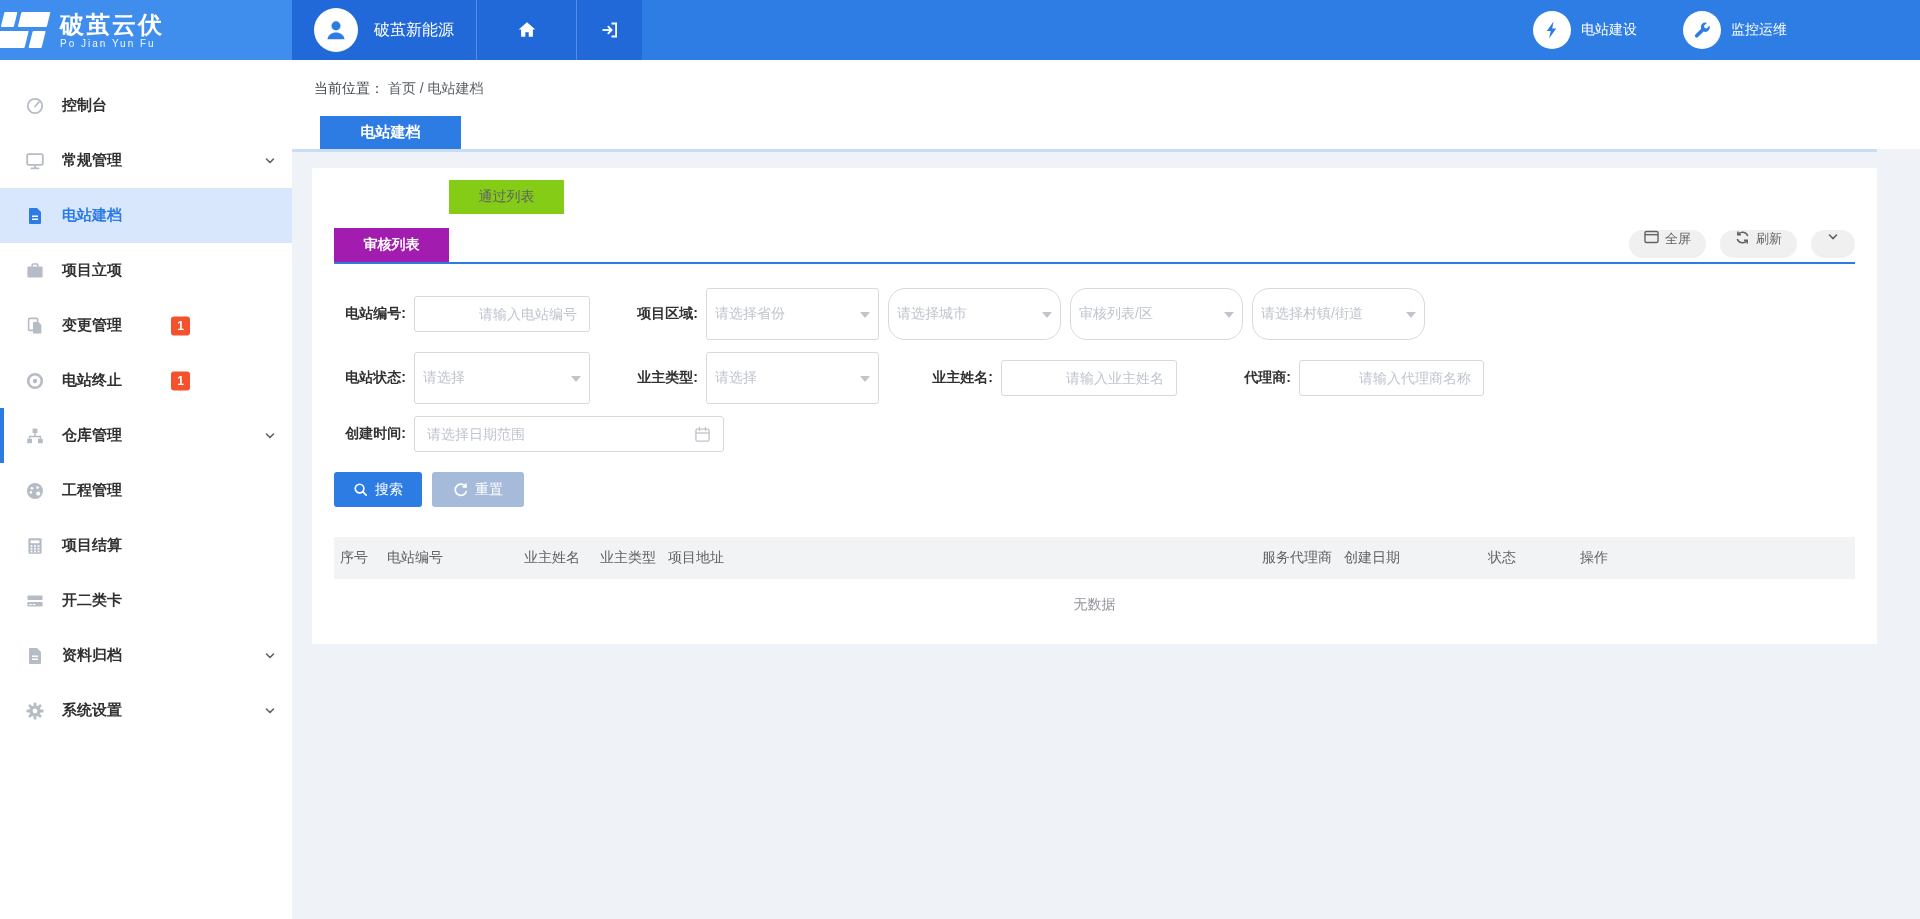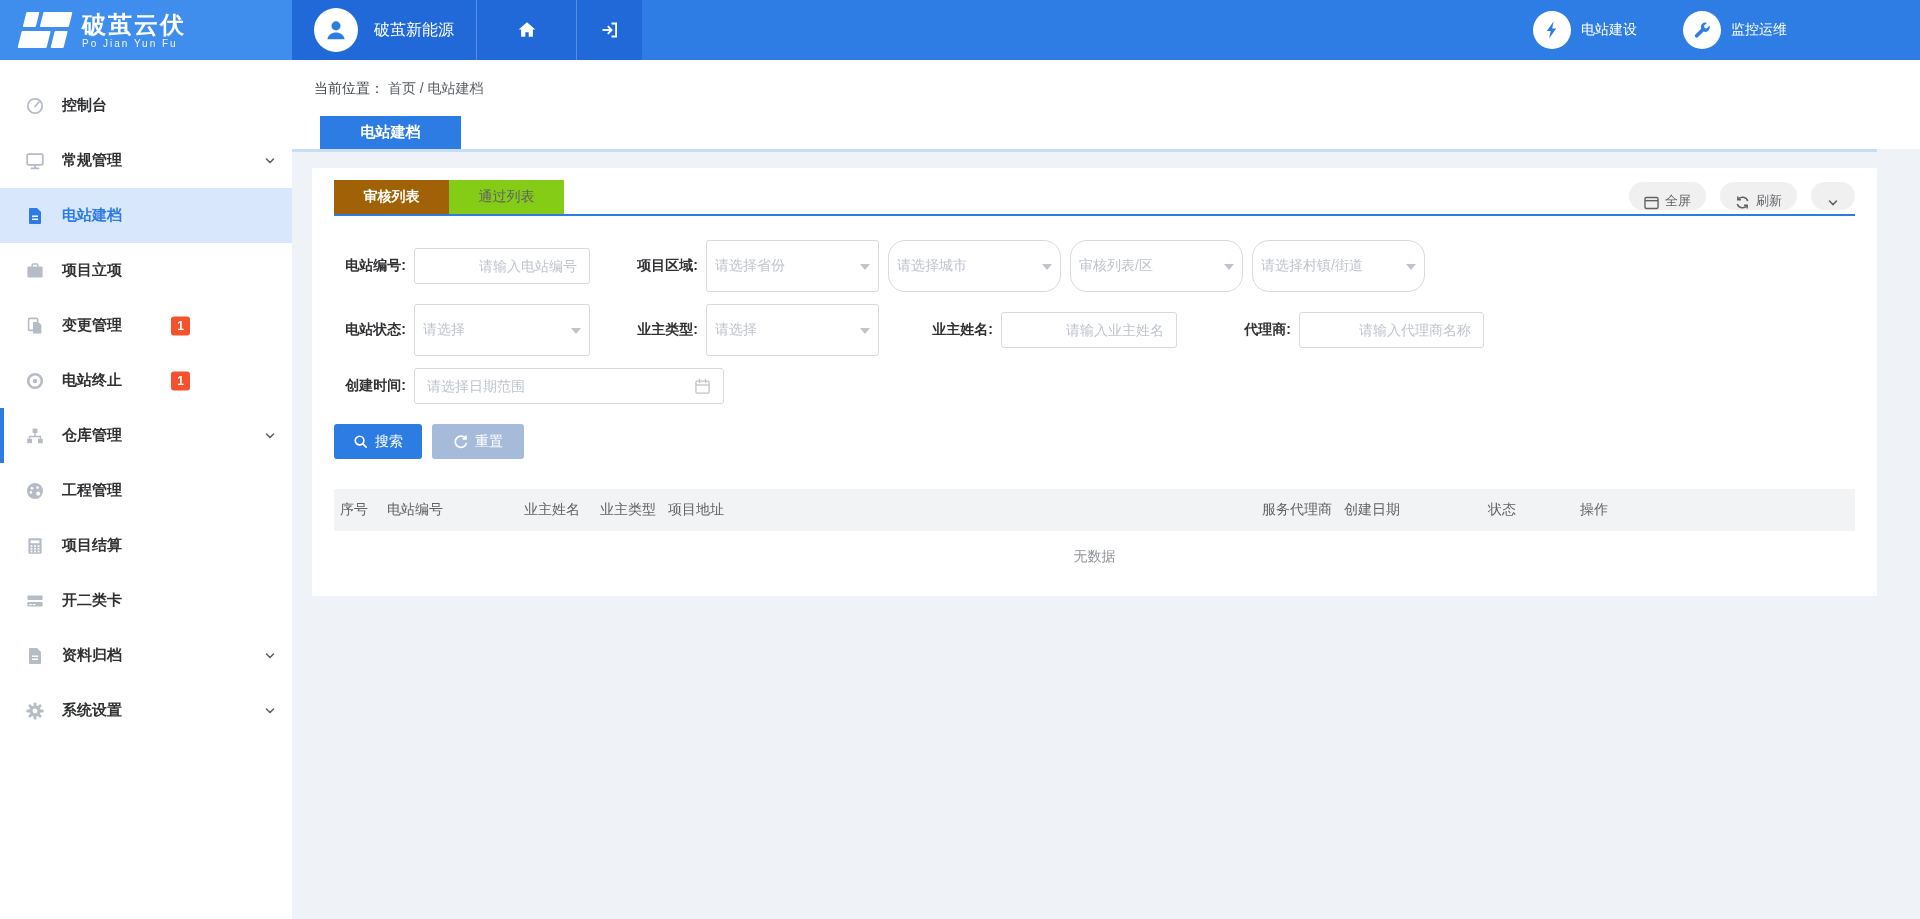--- a/index.html
+++ b/index.html
@@ -2,21 +2,21 @@
 <html><head>
 <meta charset="utf-8">
 <style>
   * { box-sizing: border-box; margin: 0; padding: 0; }
   html,body { width:1920px; height:919px; overflow:hidden;
     font-family:"Liberation Sans","DejaVu Sans",sans-serif; background:#eff2f6; }
   svg { display:block; }
 
   
   .header { height:60px; display:flex; background:#2e7de4; color:#fff; }
-  .logo { width:292px; background:#3f8ded; display:flex; align-items:center; padding-left:22px; gap:14px; }
+  .logo { width:292px; background:#3f8ded; display:flex; align-items:center; gap:14px; }
   .logomark { position:relative; width:46px; height:36px; transform:skewX(-14deg); flex:none; }
   .lm { position:absolute; background:#fff; border-radius:1px; }
   .lm.a{left:0;top:0;width:13px;height:15px}.lm.b{left:17px;top:0;width:29px;height:15px}
   .lm.c{left:0;top:19px;width:29px;height:17px}.lm.d{left:33px;top:19px;width:13px;height:17px}
   .brandtext .cn { font-size:24px; font-weight:700; letter-spacing:2px; line-height:26px; }
   .brandtext .en { font-size:10px; letter-spacing:2px; opacity:.92; }
   .hband { display:flex; background:#2169d8; }
   .huser { display:flex; align-items:center; gap:16px; padding:0 22px; cursor:pointer; }
   .avatar { width:44px; height:44px; border-radius:50%; background:#fff; display:flex; align-items:center; justify-content:center; }
   .hname { font-size:16px; }
@@ -51,25 +51,25 @@
   .crumb .pfx { color:#42464d; }
   .pagetab { position:absolute; bottom:0; left:28px; width:141px; height:33px; background:#2d7ce4;
     color:#fff; font-size:15px; font-weight:700; display:flex; align-items:center; justify-content:center; cursor:pointer; }
   .underline { height:3px; background:#c9ddf6; margin-right:43px; }
   .gap16 { height:16px; }
 
   .panel { margin:0 43px 0 20px; background:#fff; padding:12px 22px 24px; min-height:422px; }
   .panel-head { display:flex; justify-content:space-between; align-items:flex-end; border-bottom:2px solid #2d7ce4; }
   .tabs { display:flex; }
   .tab { width:115px; height:34px; display:flex; align-items:center; justify-content:center; font-size:14px; cursor:pointer; }
-  .tab.on { background:#a16207; color:#fff; font-weight:700; }
+  .tab.on { background:#a21caf; color:#fff; font-weight:700;margin-top:48px; }
   .tab.off { background:#84cc16; color:#606266;font-family:Liberation Serif, serif; }
   .toolbar { display:flex; gap:14px; align-items:center; padding-bottom:4px; }
   .pill { height:28px; border-radius:14px; background:#f0f0f0; color:#606266; font-size:13px;
-    display:inline-flex; align-items:flex-end; gap:6px; padding:0 15px; border:none; cursor:pointer; }
+    display:inline-flex; align-items:flex-start; gap:6px; padding:0 15px; border:none; cursor:pointer; }
 
   .filters { padding-top:24px; }
   .frow { display:flex; align-items:center; margin-bottom:12px; }
   .flabel { width:72px; text-align:right; font-size:14px; font-weight:700; color:#303133; margin-right:8px; white-space:nowrap; }
   .tinput { width:176px; height:36px; border:1px solid #d9d9d9; border-radius:3px; padding:0 12px; font-size:14px; color:#333; outline:none; background:#fff;text-align:right; }
   .tinput::placeholder, .bare::placeholder { color:#bfc4cd; }
   .select { width:173px; height:52px; border:1px solid #d9d9d9; border-radius:3px; background:#fff;
     display:flex; align-items:center; justify-content:space-between; padding:0 8px; font-size:14px; color:#bfc4cd; cursor:pointer; }
   .select.w176 { width:176px; }
   .caret { width:0; height:0; border:5px solid transparent; border-top:6px solid #c0c4cc; margin-top:6px; flex:none; }

